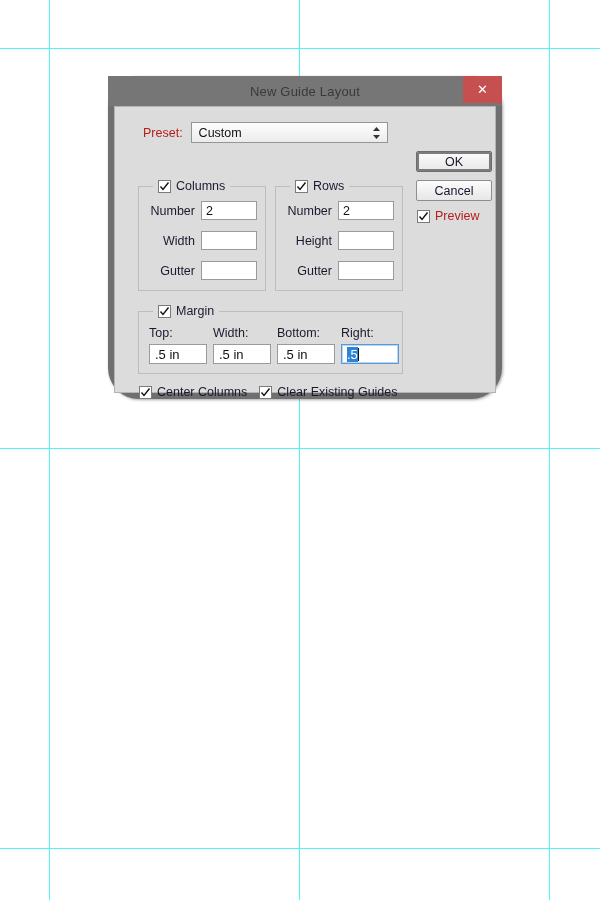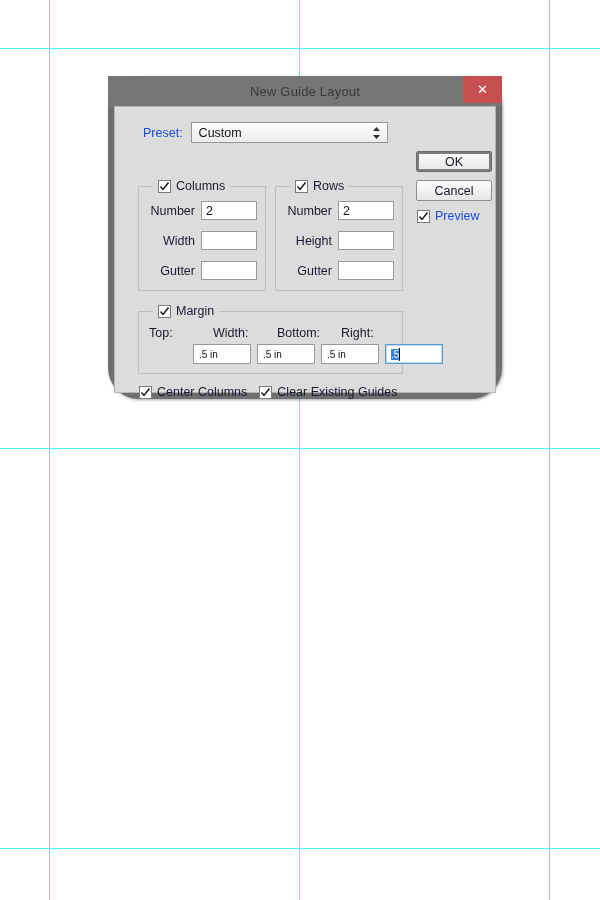--- a/index.html
+++ b/index.html
@@ -89,21 +89,21 @@
   
   .preset-row {
     position: absolute;
     left: 28px;
     top: 15px;
     display: flex;
     align-items: center;
   }
   .lbl {
     font-size: 12.5px;
-    color: #1d4ed8;
+    color: #b91c1c;
   }
   .preset-label { margin-right: 8px; }
   .select {
     position: relative;
     width: 197px;
     height: 21px;
     background: linear-gradient(#fdfdfd, #ececec);
     border: 1px solid #959595;
     box-sizing: border-box;
     display: flex;
@@ -216,26 +216,25 @@
 
   
   .m-col { position: absolute; top: 14px; }
   .m-label { font-size: 12.5px; color: #1a1a2e; display: block; margin-bottom: 4px; }
   .m-input {
     width: 58px;
     height: 20px;
     background: #ffffff;
     border: 1px solid #9a9a9a;
     box-sizing: border-box;
-    font-size: 10px;
+    font-size: 13px;
     color: #111;
     display: flex;
     align-items: center;
     padding-left: 5px;
-    margin-left: 44px;
   }
   .m-input.focused {
     border: 1px solid #5a9ad4;
     box-shadow: 0 0 0 1px #b9d6ef inset;
   }
   .sel-text {
     background: #2f83d8;
     color: #ffffff;
     padding: 0 0px;
   }

